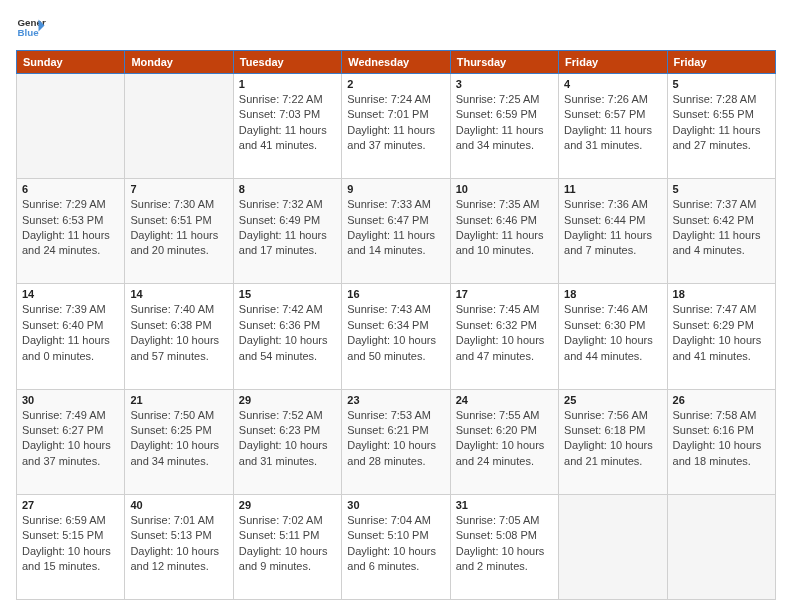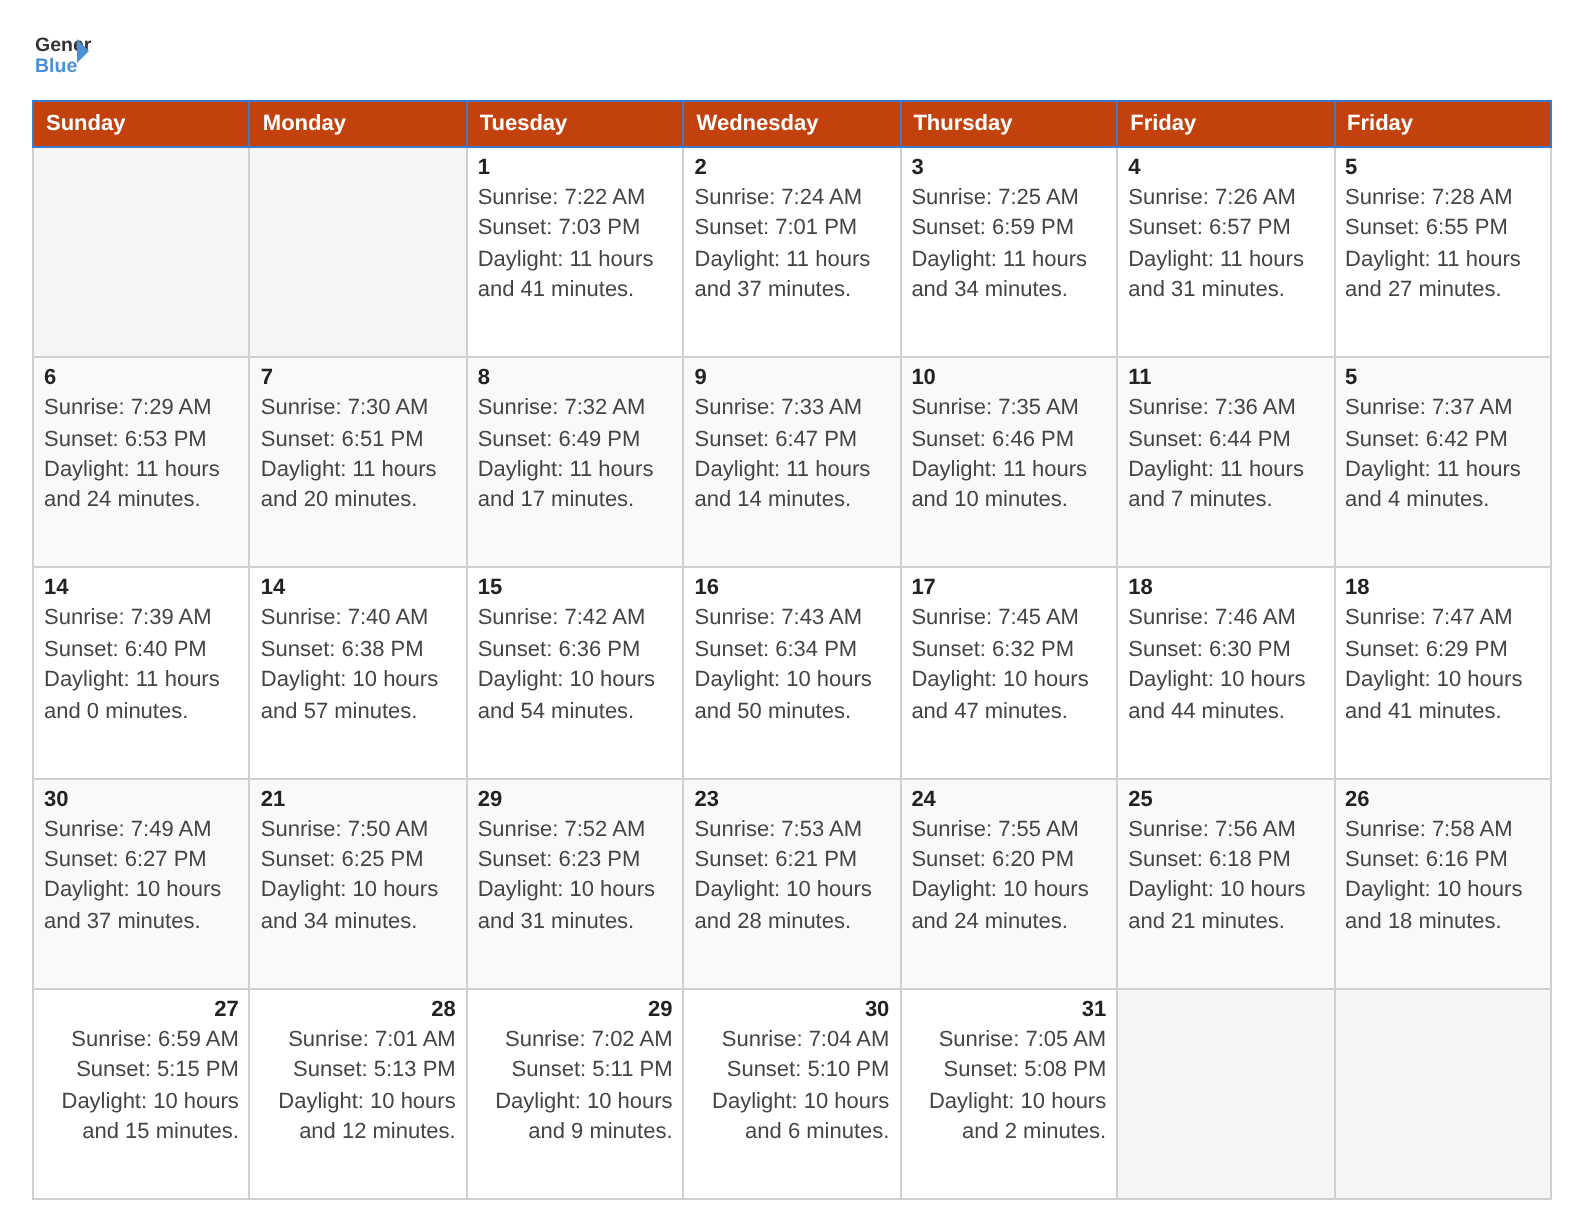--- a/index.html
+++ b/index.html
@@ -80,21 +80,20 @@
     .day-info {
       color: #444;
       font-size: 11px;
       line-height: 1.4;
     }
     .empty-cell {
       background: #f5f5f5 !important;
     }
     .last-row td {
       height: 68px;
-      text-align: right;
     }
   </style>
 </head>
 <body>
 
 <div class="page">
   <div class="header">
     <div class="logo">
       <svg class="logo-icon" viewBox="0 0 40 40" xmlns="http://www.w3.org/2000/svg">
         <text x="2" y="18" font-size="13" font-weight="bold" fill="#333">General</text>
@@ -234,21 +233,21 @@
             <span class="day-number">26</span>
             <div class="day-info">Sunrise: 7:58 AM<br>Sunset: 6:16 PM<br>Daylight: 10 hours and 18 minutes.</div>
           </td>
         </tr>
         <tr class="last-row">
           <td>
             <span class="day-number">27</span>
             <div class="day-info">Sunrise: 6:59 AM<br>Sunset: 5:15 PM<br>Daylight: 10 hours and 15 minutes.</div>
           </td>
           <td>
-            <span class="day-number">28</span>
+            <span class="day-number">40</span>
             <div class="day-info">Sunrise: 7:01 AM<br>Sunset: 5:13 PM<br>Daylight: 10 hours and 12 minutes.</div>
           </td>
           <td>
             <span class="day-number">29</span>
             <div class="day-info">Sunrise: 7:02 AM<br>Sunset: 5:11 PM<br>Daylight: 10 hours and 9 minutes.</div>
           </td>
           <td>
             <span class="day-number">30</span>
             <div class="day-info">Sunrise: 7:04 AM<br>Sunset: 5:10 PM<br>Daylight: 10 hours and 6 minutes.</div>
           </td>

